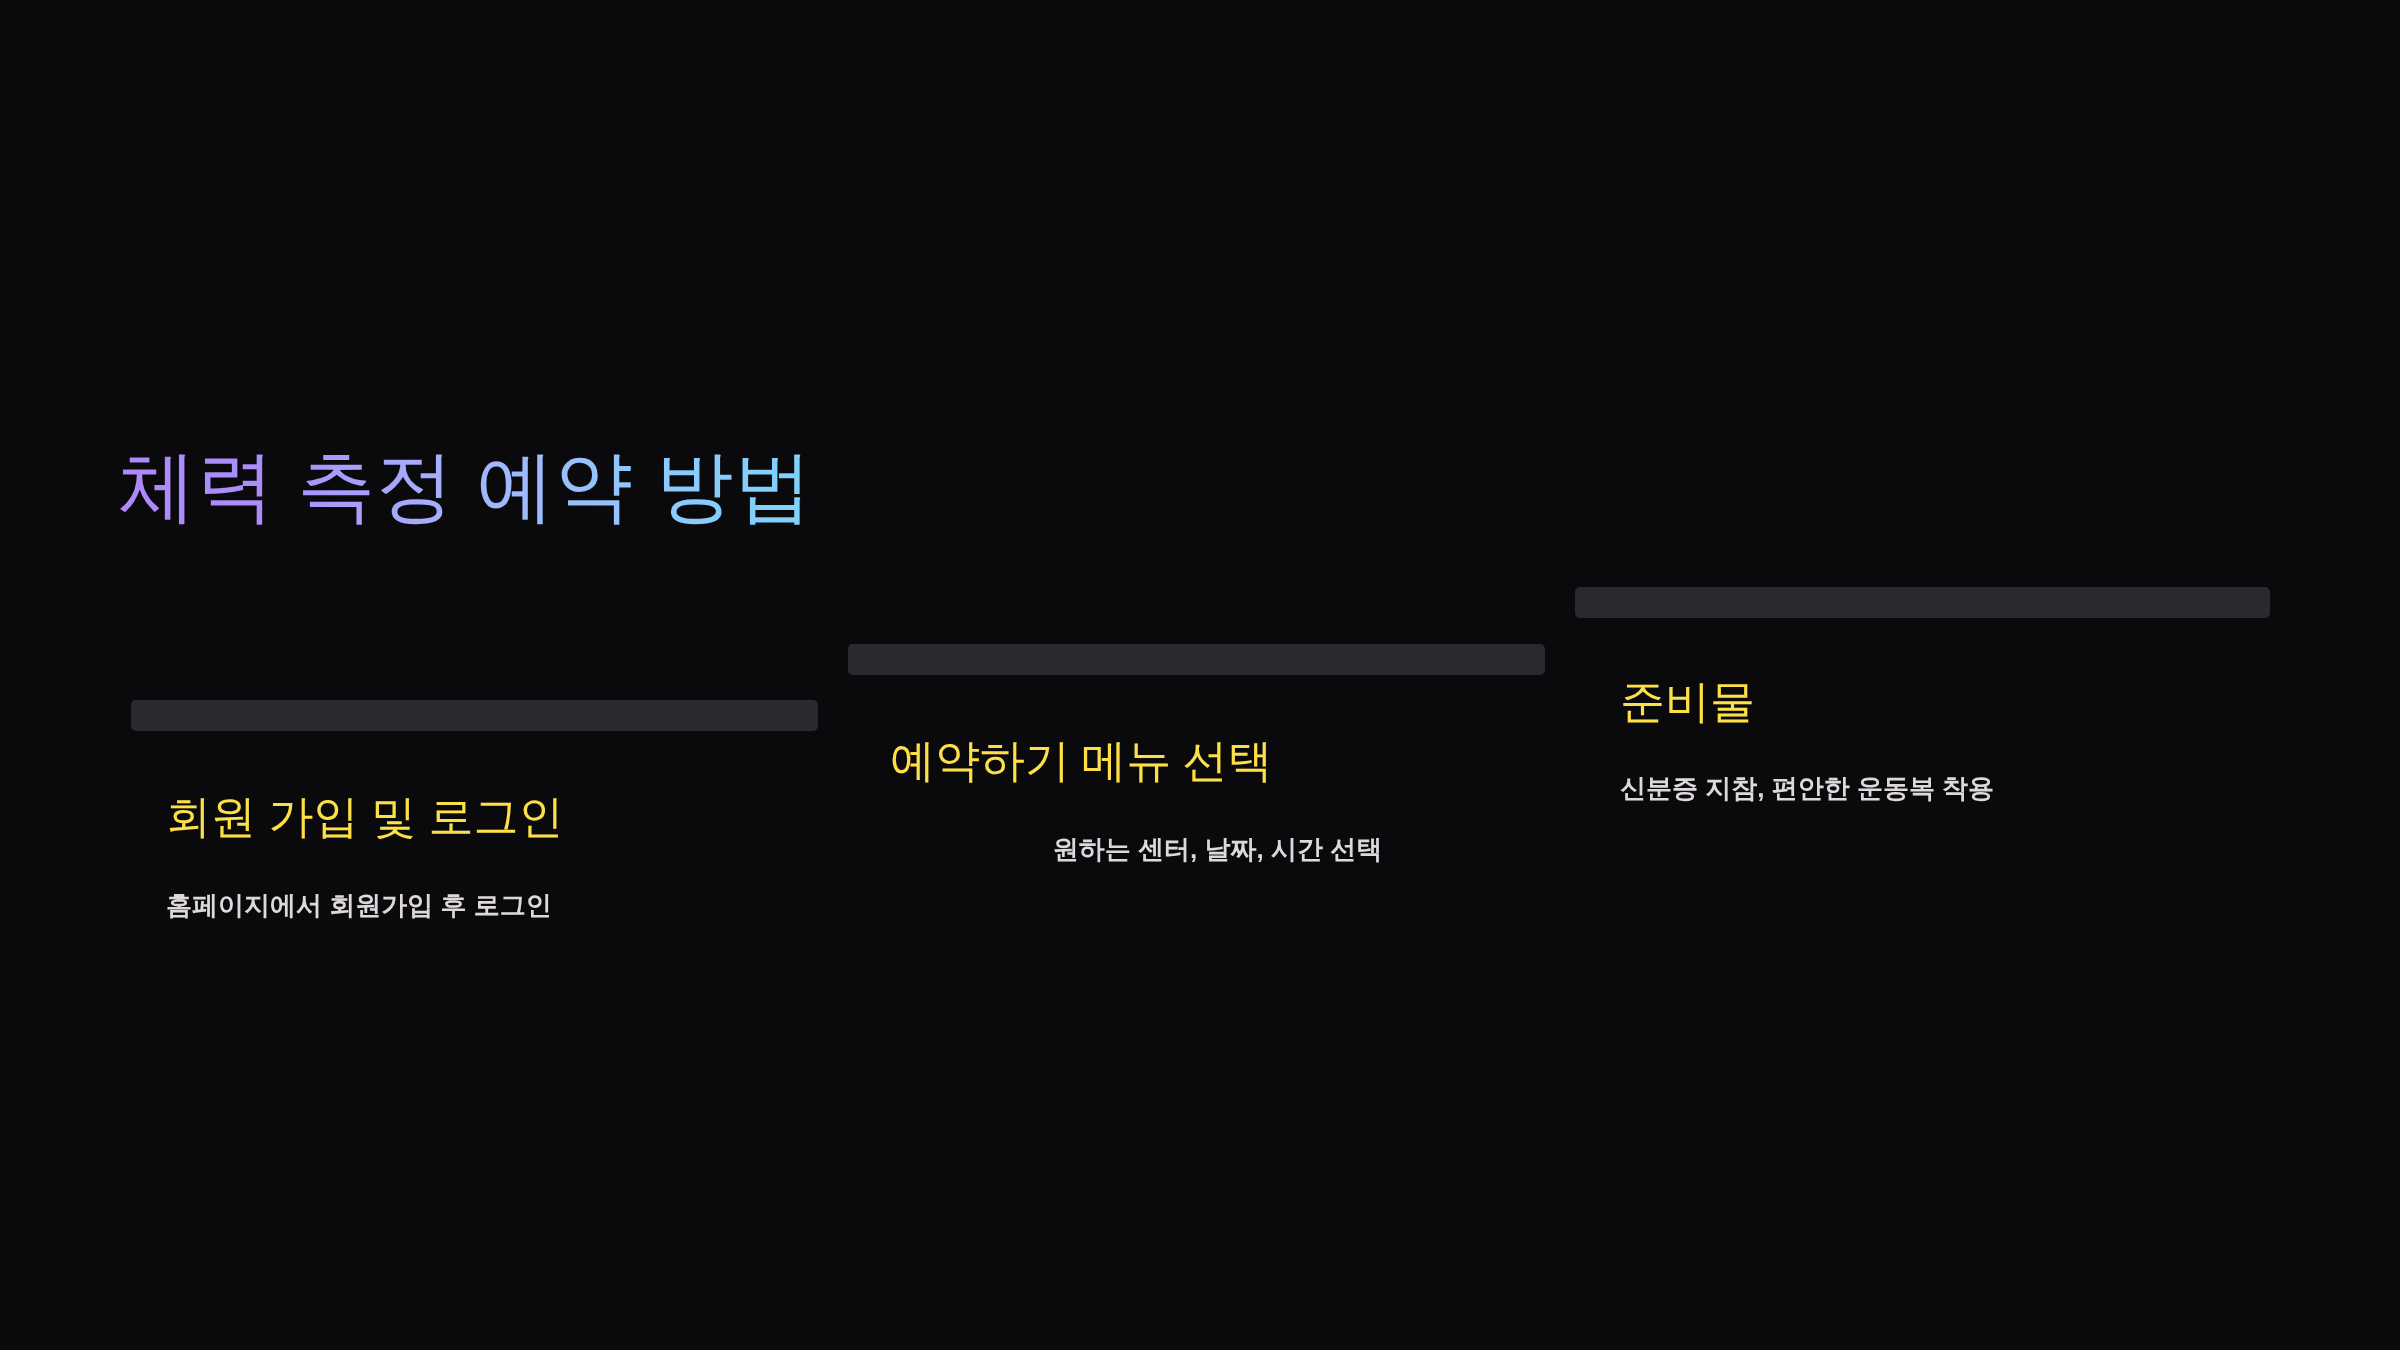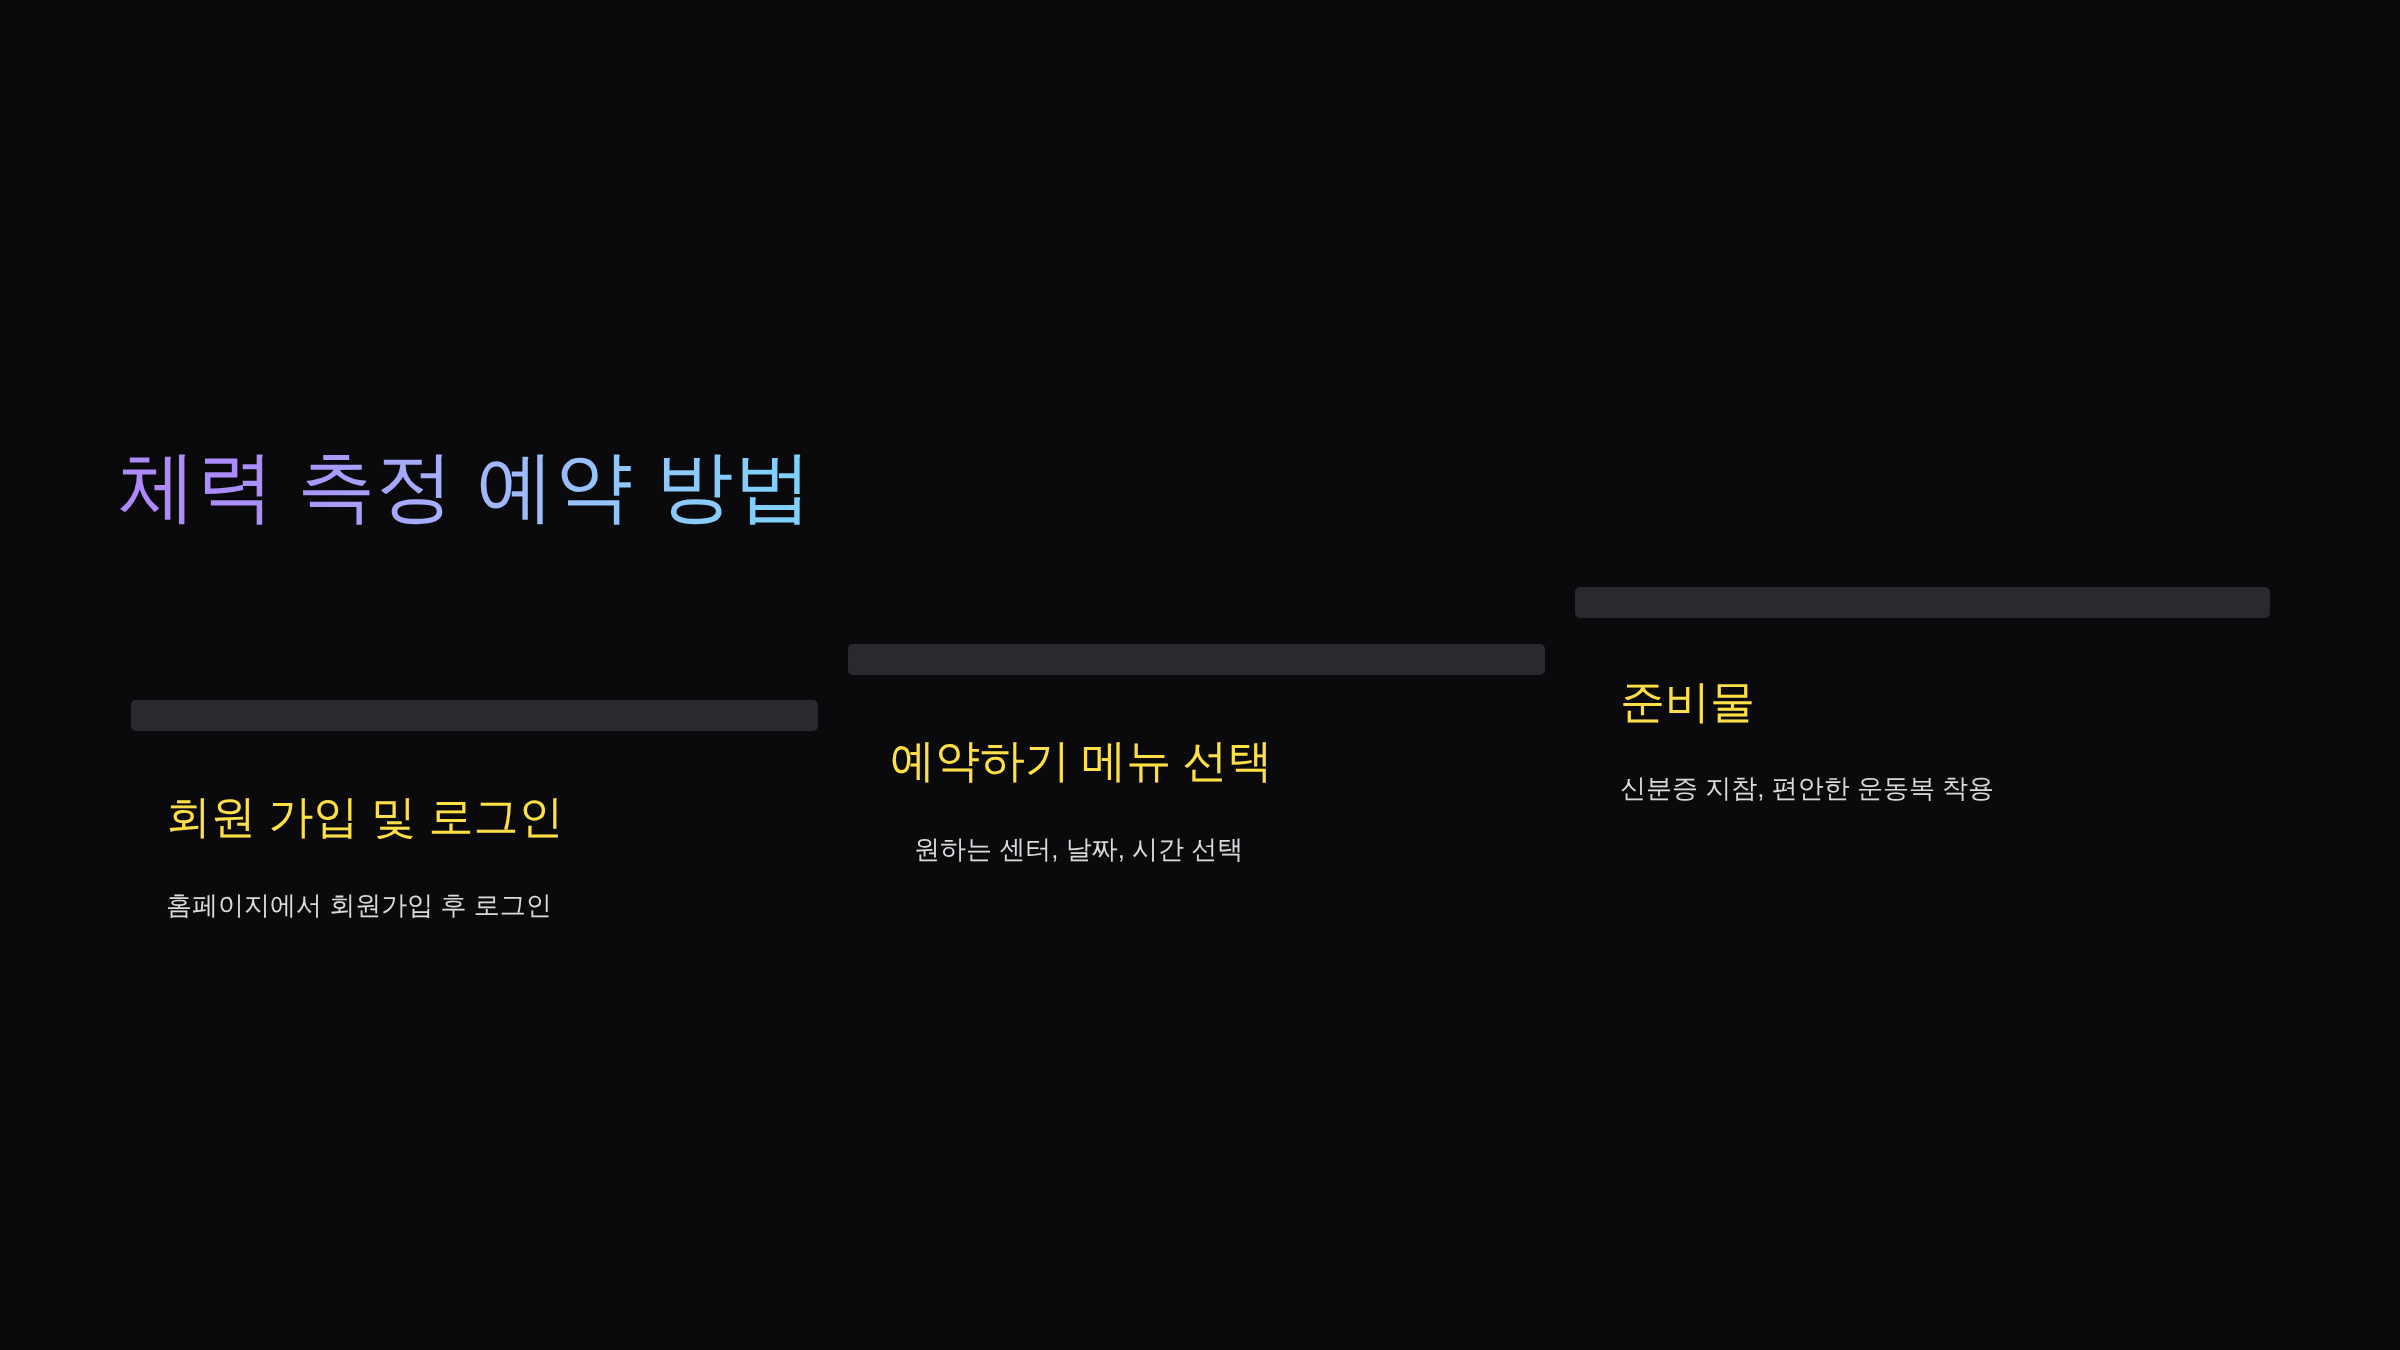--- a/index.html
+++ b/index.html
@@ -60,36 +60,36 @@
     color: #fde047;
     font-size: 45px;
     font-weight: 400;
     line-height: 44px;
     white-space: nowrap;
   }
 
   .step-desc {
     color: #ddd8dc;
     font-size: 26px;
-    font-weight: 400;
+    font-weight: 700;
     line-height: 36px;
     white-space: nowrap;
   }
 
   
   #step-1 { left: 131px; top: 700px; }
   #step-1 .step-bar { width: 687px; }
   #step-1 .step-title { margin-left: 35px; margin-top: 64px; }
   #step-1 .step-desc  { margin-left: 35px; margin-top: 48px; }
 
   
   #step-2 { left: 848px; top: 644px; }
   #step-2 .step-bar { width: 697px; }
   #step-2 .step-title { margin-left: 42px; margin-top: 64px; font-family: Liberation Serif, serif; }
-  #step-2 .step-desc  { margin-left: 66px; margin-top: 48px; }
+  #step-2 .step-desc  { margin-left: 42px; margin-top: 48px; text-align: center; }
 
   
   #step-3 { left: 1575px; top: 587px; }
   #step-3 .step-bar { width: 695px; }
   #step-3 .step-title { margin-left: 45px; margin-top: 62px; }
   #step-3 .step-desc  { margin-left: 45px; margin-top: 46px; }
 </style>
 </head>
 <body>
 

